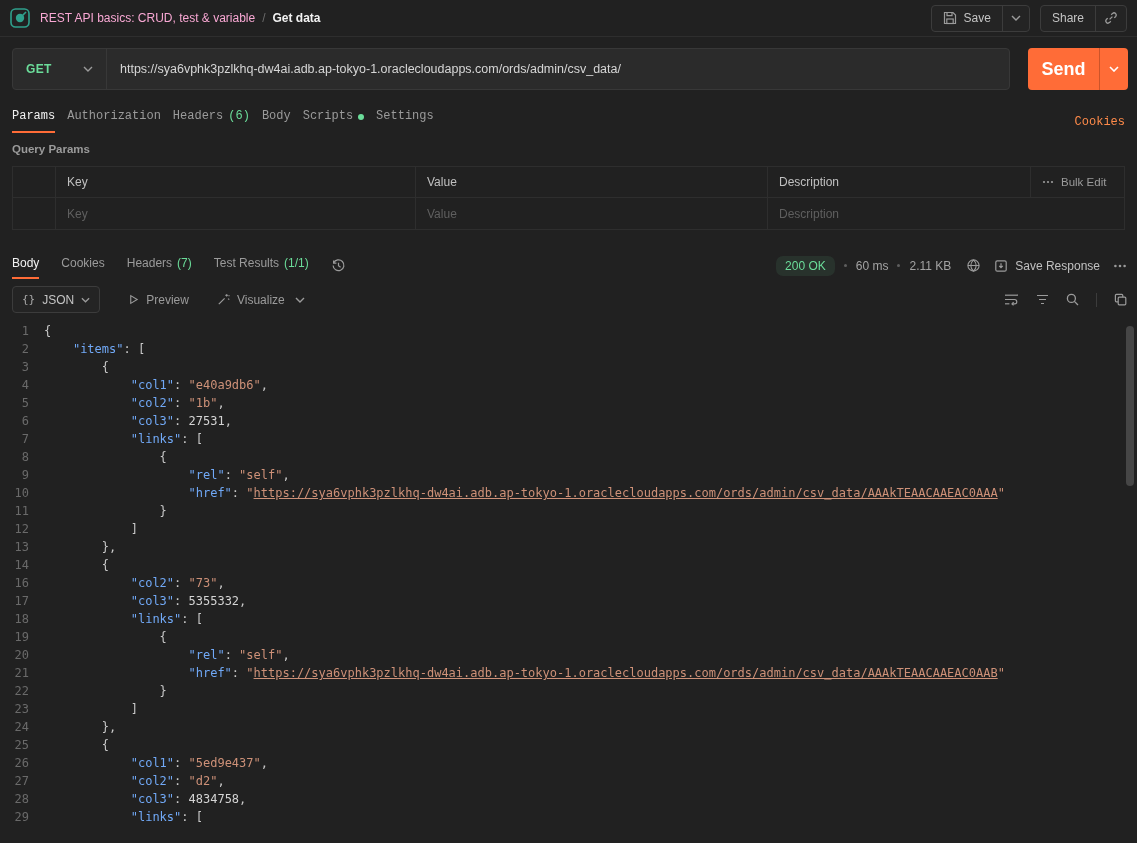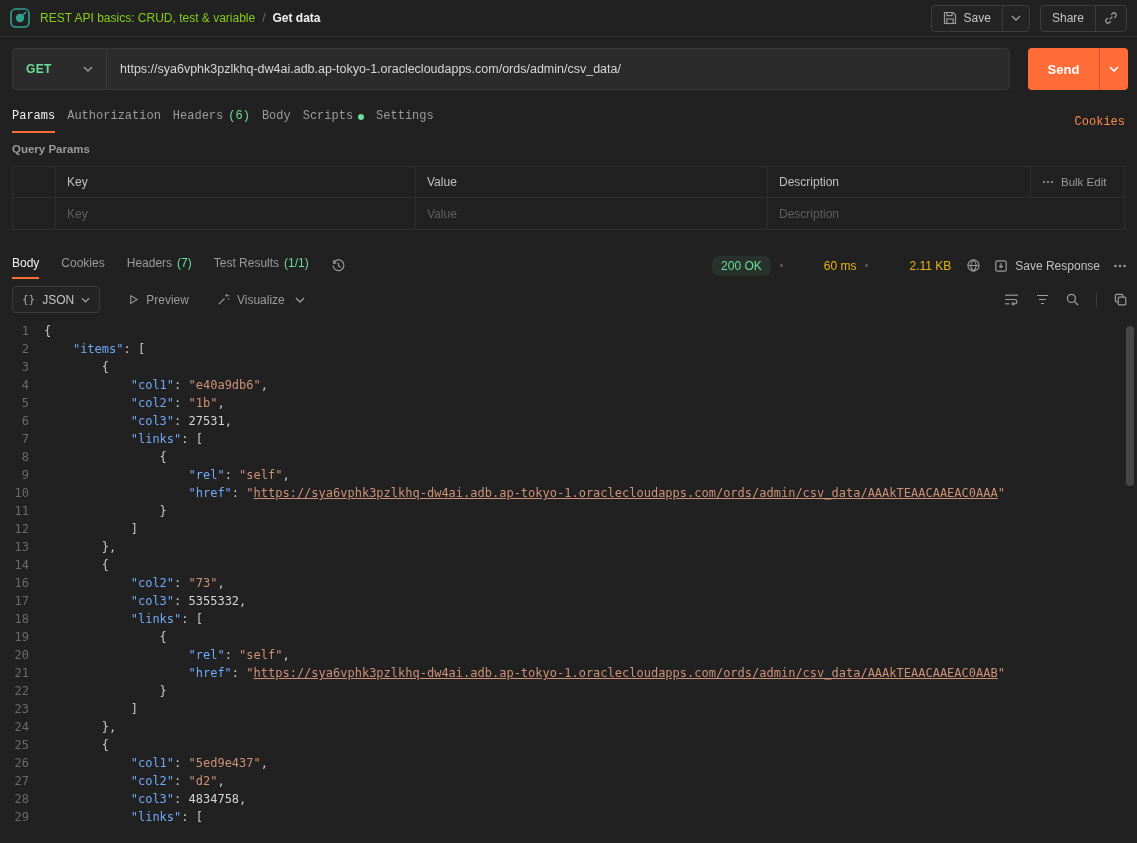--- a/index.html
+++ b/index.html
@@ -12,40 +12,40 @@
     position:relative;
     overflow:hidden;
   }
   svg { display:block; }
   .icon { display:inline-flex; align-items:center; justify-content:center; color:#9b9b9b; }
 
   
   .topbar { position:absolute; top:0; left:0; width:100%; height:37px;
     border-bottom:1px solid #2e2e2e; display:flex; align-items:center; padding:0 10px; }
   .logo { margin-right:10px; cursor:pointer; }
-  .crumb-col { color:#84cc16; cursor:pointer; }
+  .crumb-col { color:#f9a8d4; cursor:pointer; }
   .crumb-sep { color:#6b6b6b; margin:0 7px; }
   .crumb-cur { color:#f2f2f2; font-weight:700; cursor:pointer; }
   .topbar-right { margin-left:auto; display:flex; gap:10px; align-items:flex-start; }
   .btn-group { display:flex; border:1px solid #3c3c3c; border-radius:4px; height:27px; align-items:stretch; background:#242424; }
   .tb-btn { display:flex; align-items:center; gap:7px; padding:0 11px; color:#c5c5c5; cursor:pointer; }
   .btn-group .divider { width:1px; background:#3c3c3c; }
   .tb-chev { display:flex; align-items:center; padding:0 8px; color:#9b9b9b; cursor:pointer; }
 
   
   .request-bar { position:absolute; top:48px; left:12px; right:9px; height:42px; display:flex; }
   .method-url { flex:1; display:flex; align-items:stretch; background:#2b2b2b;
     border:1px solid #383838; border-radius:4px; margin-right:18px; }
   .method-select { width:94px; display:flex; align-items:center; justify-content:space-between;
     padding:0 13px; border-right:1px solid #383838; cursor:pointer; }
   .method-label { color:#6bdd9a; font-weight:700; font-size:12px; letter-spacing:.3px; }
   .url-input { flex:1; background:transparent; border:none; outline:none; color:#d6d6d6;
     font-size:12.5px; padding:0 13px; font-family:"Liberation Sans", sans-serif; }
   .send-group { display:flex; }
-  .send-main { width:71px; background:#ff6c37; color:#ffffff; font-weight:700; font-size:13px;
+  .send-main { width:71px; background:#ff6c37; color:#ffffff; font-weight:700; font-size:18px;
     border:none; border-radius:4px 0 0 4px; cursor:pointer; font-family:"Liberation Sans", sans-serif; }
   .send-chev { width:29px; background:#ff6c37; border-radius:0 4px 4px 0;
     border-left:1px solid #cc5429; display:flex; align-items:center; justify-content:center; cursor:pointer; color:#fff; }
 
   
   .req-tabs { position:absolute; top:101px; left:12px; right:12px; height:32px;
     display:flex; align-items:flex-end; gap:12px;font-family:Liberation Mono, monospace; }
   .tab { color:#9b9b9b; cursor:pointer; padding:8px 0 10px; position:relative; display:flex; gap:5px; line-height:13px; }
   .tab.active { color:#f2f2f2; }
   .tab.active::after { content:""; position:absolute; left:0; right:0; bottom:0; height:2px; background:#ff6c37; }
@@ -65,21 +65,21 @@
   .pt-input::placeholder { color:#5f5f5f; }
   .bulk-edit { display:flex; align-items:center; gap:7px; color:#9b9b9b; cursor:pointer; font-size:11.5px; }
 
   
   .resp-tabs { position:absolute; top:248px; left:12px; right:10px; height:31px;
     display:flex; align-items:flex-end; gap:22px; }
   .resp-tabs .tab { padding:8px 0 9px; }
   .history-btn { align-self:center; margin-top:4px; cursor:pointer; }
   .resp-right { margin-left:auto; display:flex; align-items:center; gap:9px; align-self:center; margin-top:4px; }
   .status-ok { color:#6bdd9a; background:rgba(107,221,154,0.09); padding:3px 9px; border-radius:7px; }
-  .meta { color:#eab308;margin-left:32px; }
+  .meta { color:#a3a3a3; }
   .sep-dot { width:3px; height:3px; background:#5e5e5e; border-radius:50%; }
   .save-resp { display:flex; align-items:center; gap:7px; color:#c0c0c0; cursor:pointer; margin-left:4px; }
   .resp-more { cursor:pointer; margin-left:4px; }
 
   
   .code-toolbar { position:absolute; top:286px; left:12px; right:10px; height:27px; display:flex; align-items:center; }
   .fmt-btn { display:flex; align-items:center; gap:7px; border:1px solid #3c3c3c; border-radius:4px;
     height:27px; padding:0 9px; color:#c5c5c5; cursor:pointer; background:#242424; }
   .fmt-braces { color:#a8a8a8; font-family:"DejaVu Sans Mono", monospace; font-size:11px; }
   .tool-txt { display:flex; align-items:center; gap:7px; color:#9b9b9b; margin-left:28px; cursor:pointer; }

